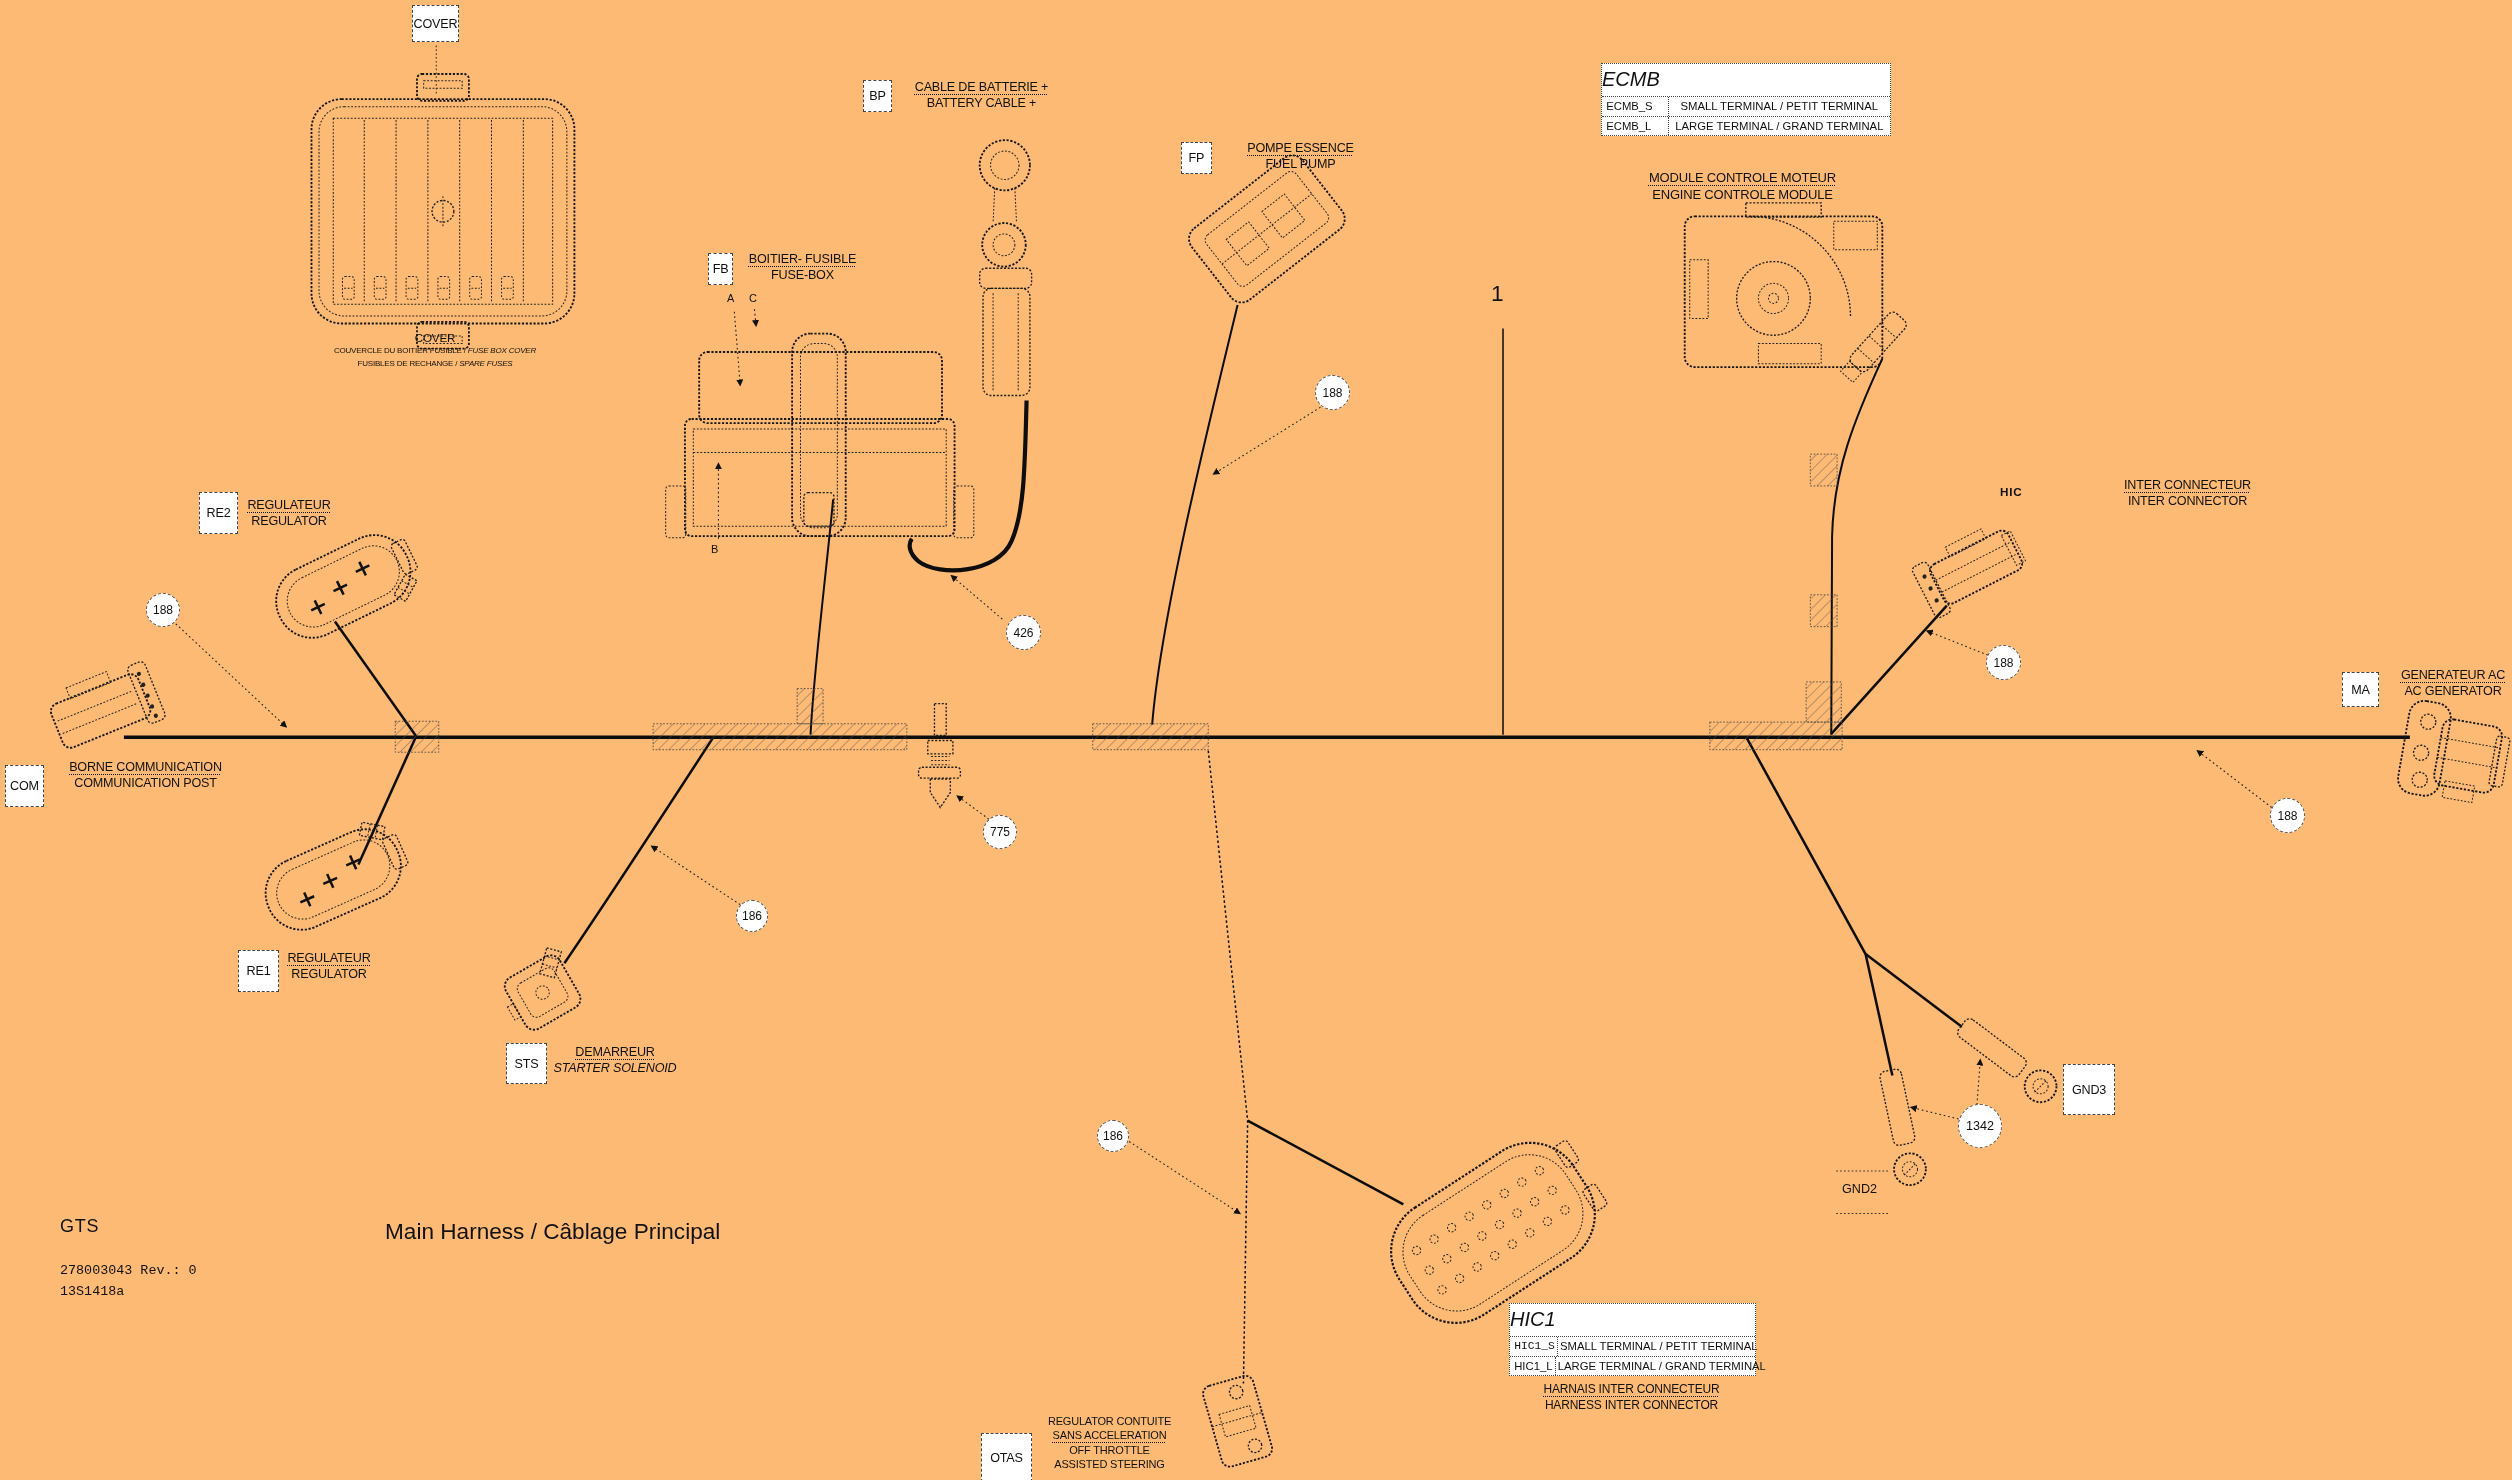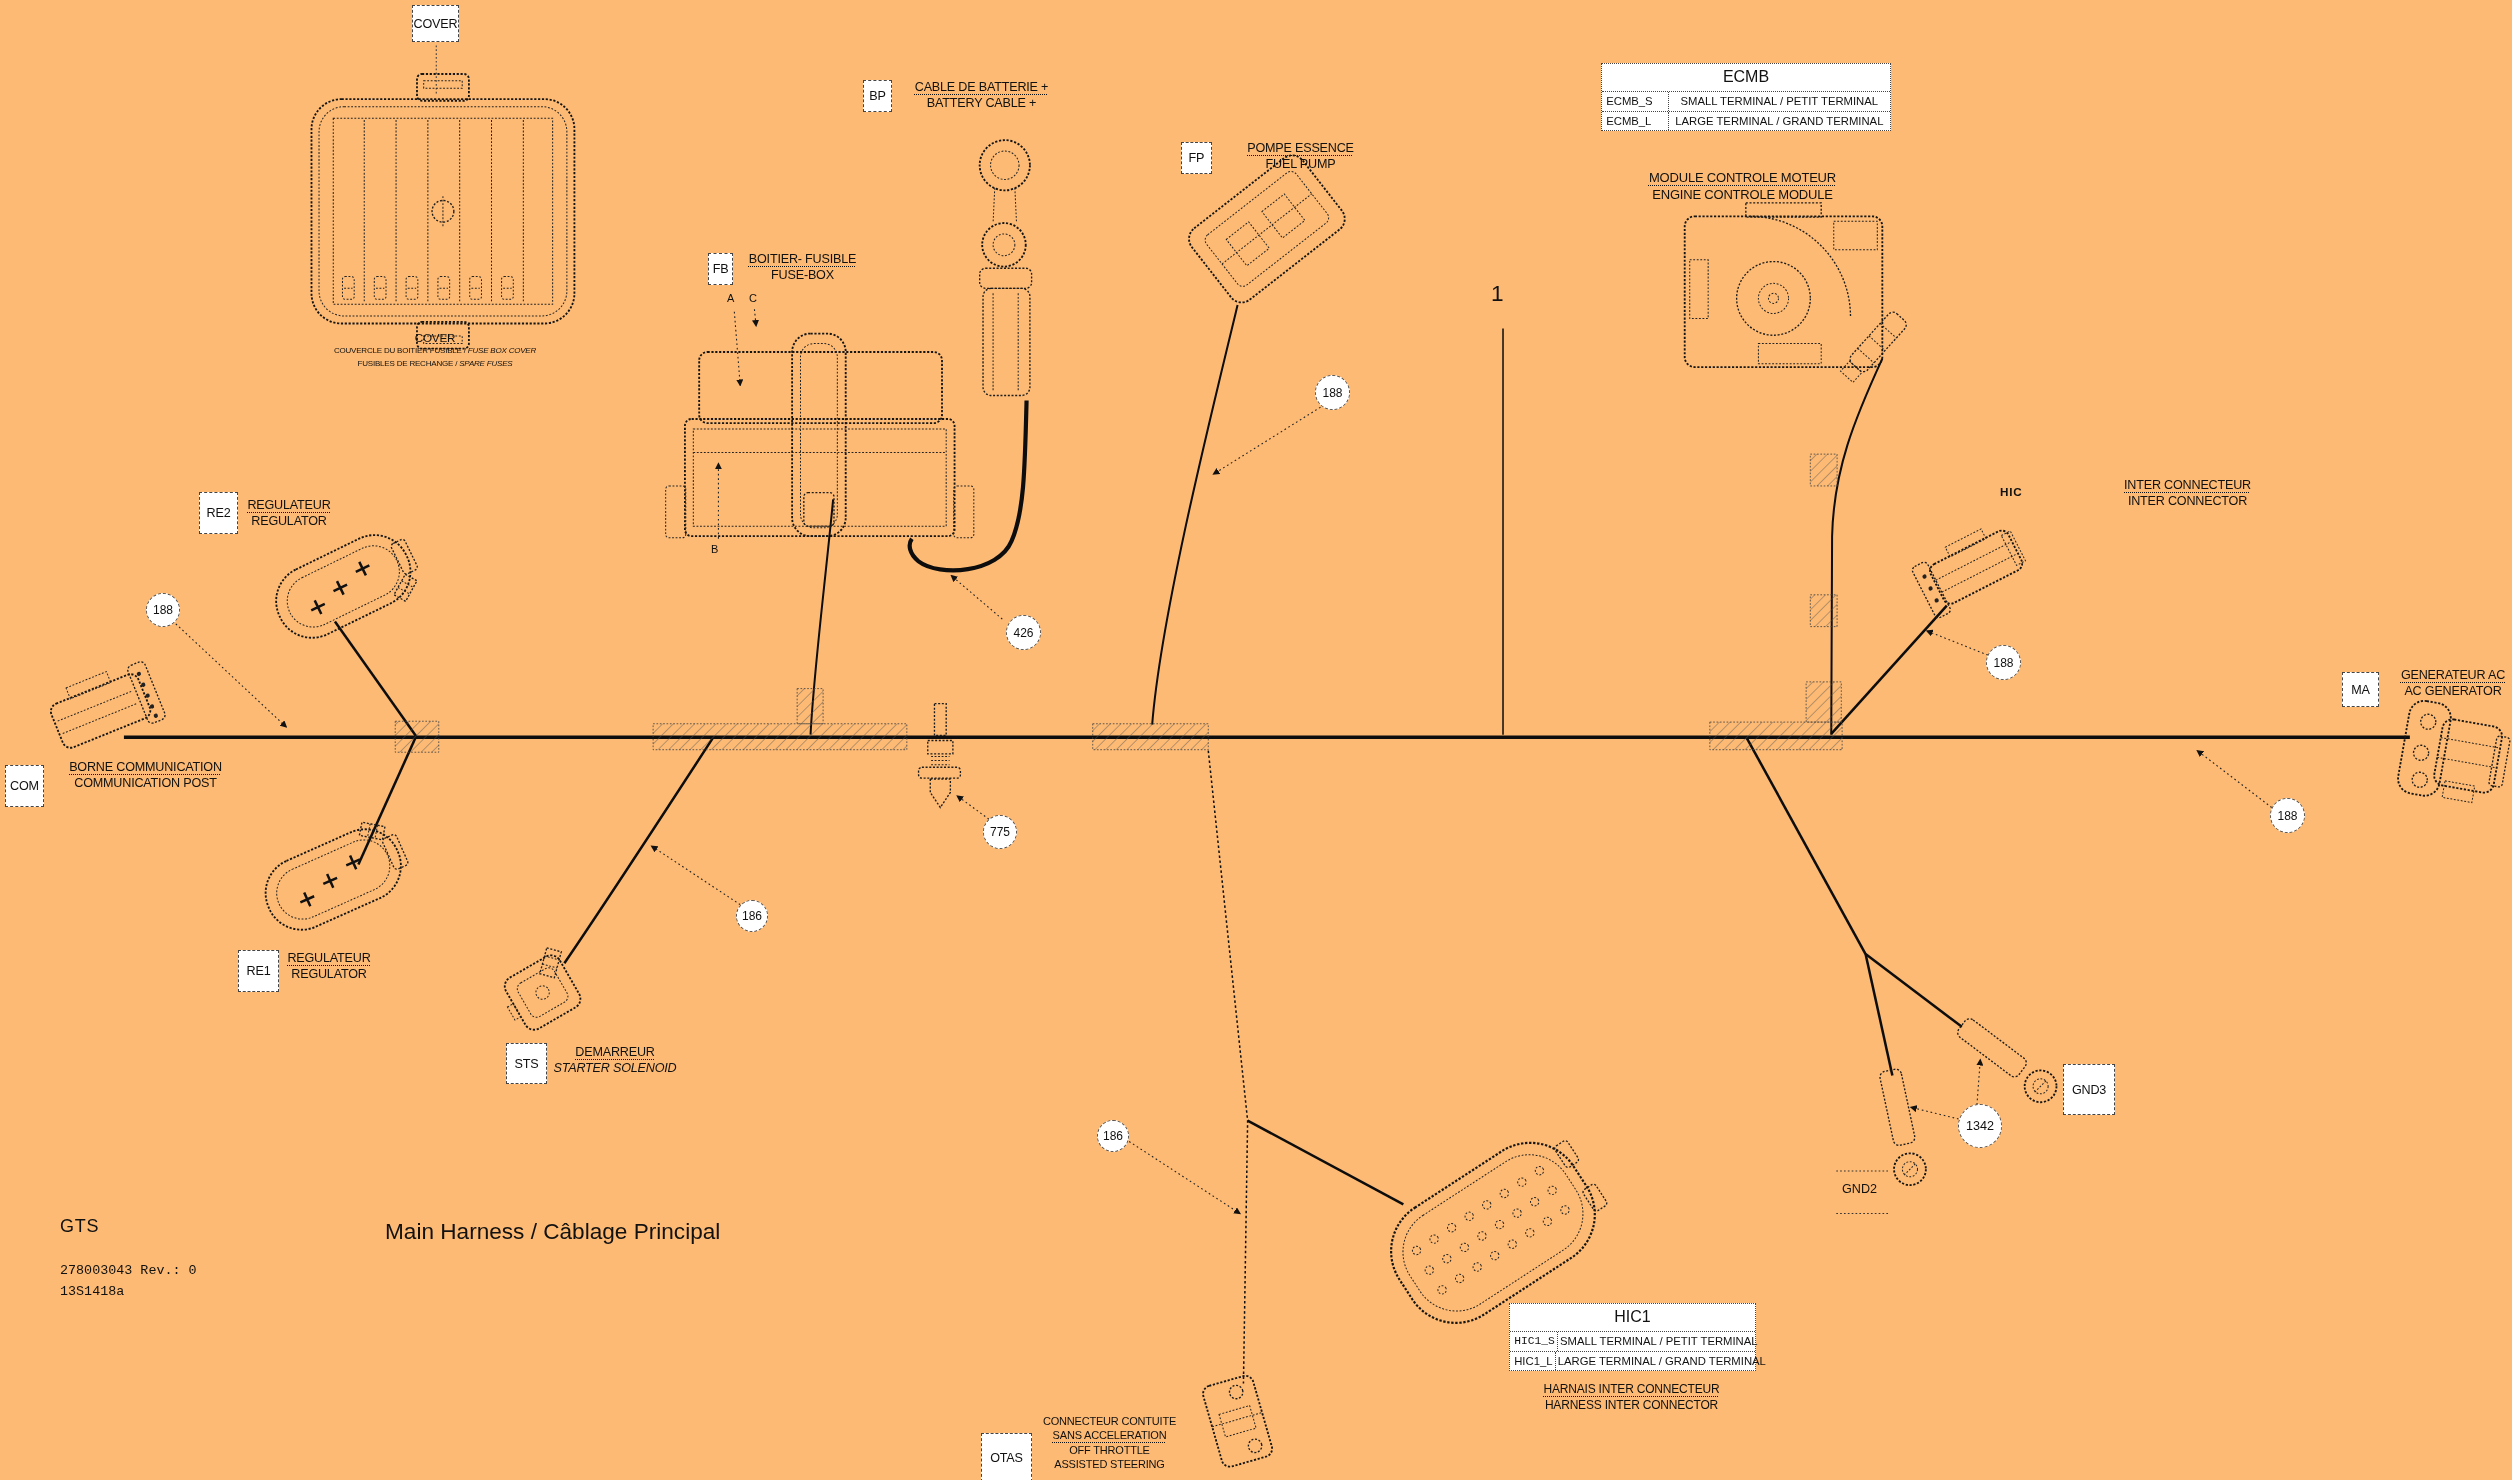--- a/index.html
+++ b/index.html
@@ -30,21 +30,21 @@
   .callout{position:absolute;z-index:2;border:1.3px dashed #555;border-radius:50%;background:#fff;
        display:flex;align-items:center;justify-content:center;font-size:12px;}
   .lbl{position:absolute;z-index:2;text-align:center;line-height:1.3;font-size:12.6px;letter-spacing:-0.2px;}
   .lbl .fr{text-decoration:underline;text-decoration-style:dotted;text-decoration-thickness:1.3px;text-underline-offset:2.5px;display:block;}
   .lbl .en{display:block;}
   .it{font-style:italic;}
   .tiny{font-size:8px;line-height:1.55;}
   .ptlabel{position:absolute;z-index:2;font-size:11px;}
 
   .table{position:absolute;z-index:2;border:1.3px dotted #444;background:#fff;}
-  .t-head{border-bottom:1.3px dotted #444;text-align:center;font-size:16px;padding:4.2px 0 5px;}
+  .t-head{border-bottom:1.3px dotted #444;text-align:left;font-size:20px;padding:4.2px 0 5px;font-style:italic;}
   .t-row{display:flex;border-bottom:1.3px dotted #444;}
   .t-row:last-child{border-bottom:none;}
   .t-code{padding:3.3px 2.5px 3.3px 4.2px;border-right:1.3px dotted #444;font-size:11.3px;white-space:nowrap;}
   .t-desc{flex:1;text-align:center;font-size:11.3px;padding:3.3px 1.7px;white-space:nowrap;}
 
   .gts{font-size:18px;font-weight:normal;letter-spacing:0.8px;text-align:center;}
   .maintitle{font-size:22.6px;}
   .mono{font-family:"Liberation Mono",monospace;font-size:13.4px;}
 </style>
 </head>
@@ -414,21 +414,21 @@
 </div>
 <div class="lbl" style="left:546px;top:1044px;width:138px;">
   <span class="fr">DEMARREUR</span>
   <span class="en it">STARTER SOLENOID</span>
 </div>
 
 <div class="tag" style="left:981px;top:1433px;width:49px;height:47px;">
   <span>OTAS</span>
 </div>
 <div class="lbl" style="left:1034px;top:1414px;width:151px;font-size:11px;">
-  <span class="en">CONNECTEUR CONTUITE</span>
+  <span class="en">REGULATOR CONTUITE</span>
   <span class="fr">SANS ACCELERATION</span>
   <span class="en">OFF THROTTLE</span>
   <span class="en">ASSISTED STEERING</span>
 </div>
 
 <div class="tag" style="left:2063px;top:1064px;width:50px;height:49px;">
   <span>GND3</span>
 </div>
 <div class="hl" style="left:1842px;top:1182px;font-size:12.6px;">GND2</div>
 

